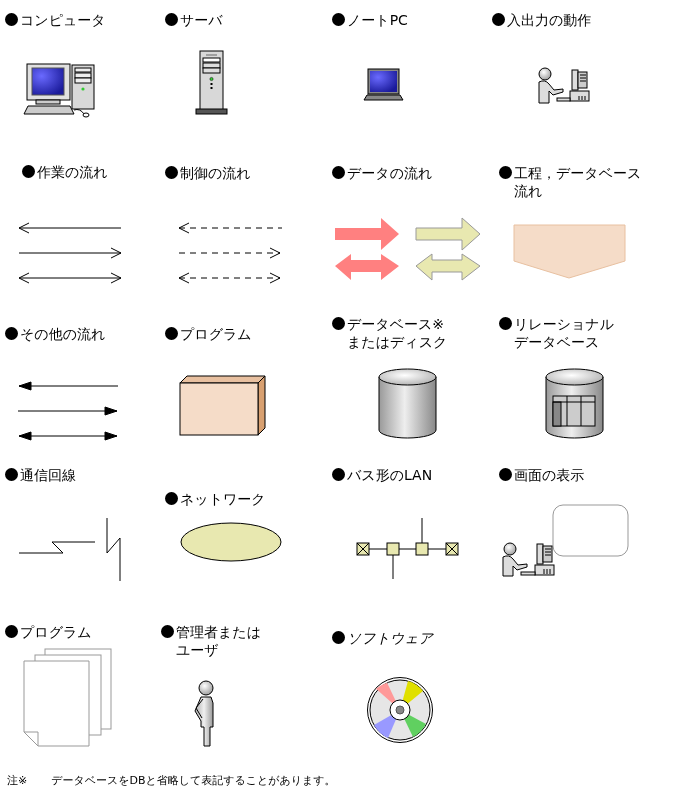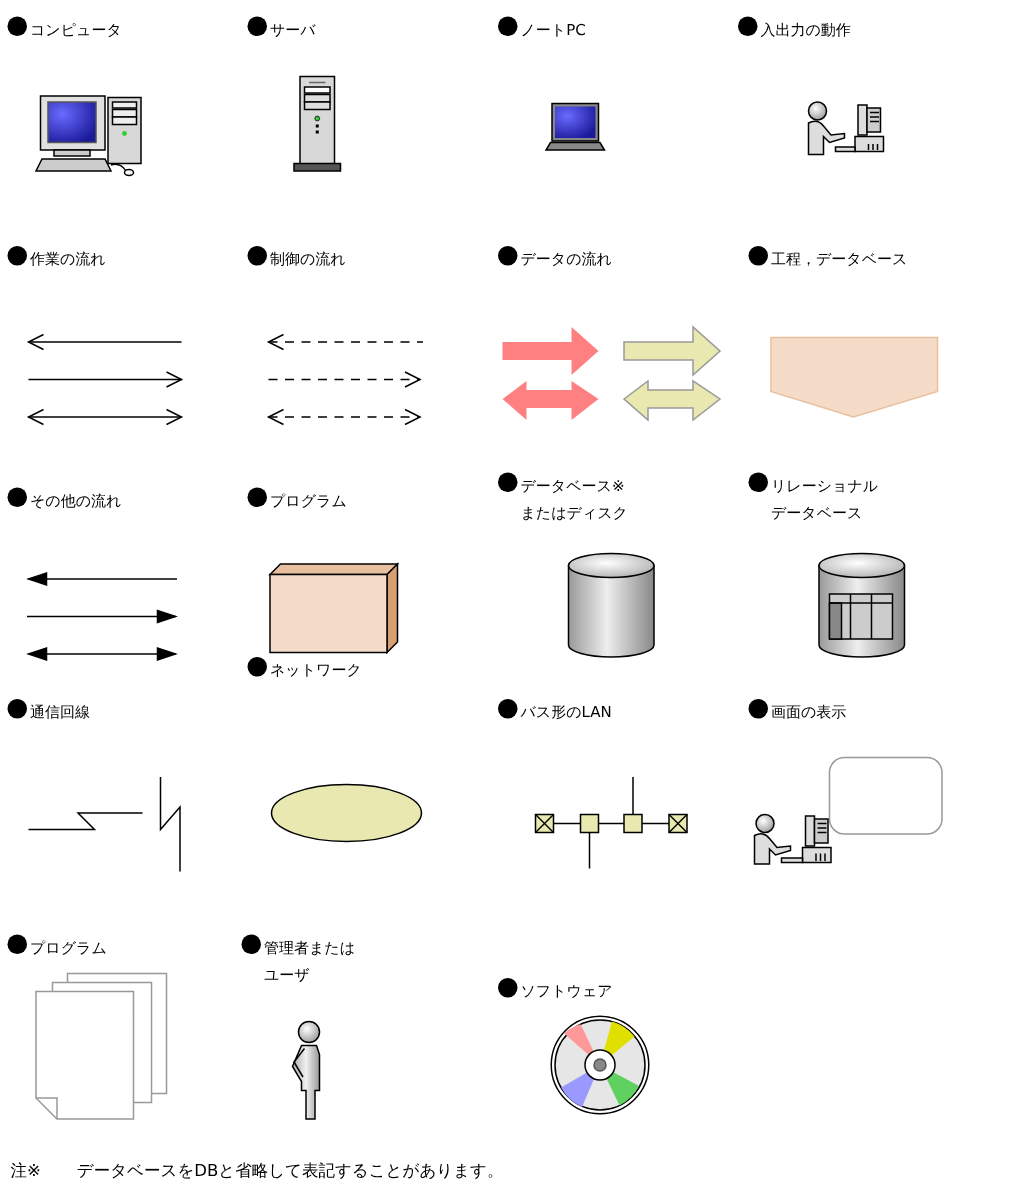--- a/index.html
+++ b/index.html
@@ -1,18 +1,18 @@
 <!DOCTYPE html>
 <html><head>
 <meta charset="utf-8">
 <style>
   html, body { margin:0; padding:0; background:#ffffff; }
   body { width:678px; height:799px; position:relative; overflow:hidden;
          font-family:"DejaVu Sans", sans-serif; color:#000; }
-  .label { position:absolute; font-size:10px; line-height:18px; white-space:nowrap; }
+  .label { position:absolute; font-size:14px; line-height:18px; white-space:nowrap; }
   .label .bullet { display:inline-block; width:13px; height:13px; border-radius:50%;
                    background:#000; margin-right:2px; vertical-align:-1px; }
   .label .line2 { display:block; padding-left:15px; }
   .icon { position:absolute; }
   svg { display:block; overflow:visible; }
   .note { position:absolute; left:7px; top:772px; font-size:11px; line-height:18px; white-space:nowrap; }
   .note .gap { display:inline-block; width:24px; }
 </style>
 </head>
 <body>
@@ -85,24 +85,24 @@
       <line x1="45" y1="12" x2="51" y2="12" stroke="#000"></line>
       <line x1="45" y1="15" x2="51" y2="15" stroke="#000"></line>
     <rect x="35" y="25" width="19" height="10" fill="#ddd" stroke="#000"></rect>
     <line x1="44" y1="30" x2="44" y2="34" stroke="#000"></line>
       <line x1="47" y1="30" x2="47" y2="34" stroke="#000"></line>
       <line x1="50" y1="30" x2="50" y2="34" stroke="#000"></line>
     <rect x="22" y="32" width="13" height="3" fill="#ddd" stroke="#000"></rect>
   </svg>
 </div>
 
-<div class="label" style="left:5px;top:164px;"><span class="bullet"></span><span>作業の流れ</span></div>
+<div class="label" style="left:22px;top:164px;font-family:Liberation Serif, serif;"><span class="bullet"></span><span>作業の流れ</span></div>
 <div class="label" style="left:165px;top:164px;"><span class="bullet"></span><span>制御の流れ</span></div>
 <div class="label" style="left:332px;top:164px;"><span class="bullet"></span><span>データの流れ</span></div>
-<div class="label" style="left:499px;top:164px;"><span class="bullet"></span><span>工程，データベース</span></div>
+<div class="label" style="left:499px;top:164px;"><span class="bullet"></span><span>工程，データベース</span><span class="line2">流れ</span></div>
 
 <div class="icon" style="left:18px;top:222px;">
   <svg width="106" height="64" viewBox="0 0 106 64" fill="none" stroke="#000">
     <line x1="1" y1="6" x2="103" y2="6"></line>
       <polyline points="11,1 1,6 11,11"></polyline>
     <line x1="1" y1="31" x2="103" y2="31"></line>
       <polyline points="93,26 103,31 93,36"></polyline>
     <line x1="1" y1="56" x2="103" y2="56"></line>
       <polyline points="11,51 1,56 11,61"></polyline>
       <polyline points="93,51 103,56 93,61"></polyline>
@@ -190,21 +190,21 @@
     <ellipse cx="29.5" cy="9" rx="28.5" ry="8" fill="url(#cyltop2)" stroke="#000"></ellipse>
     <rect x="8" y="28" width="42" height="30" fill="#ccc" stroke="#000"></rect>
     <rect x="8" y="34" width="8" height="24" fill="#888" stroke="#000"></rect>
     <line x1="8" y1="34" x2="50" y2="34" stroke="#000"></line>
     <line x1="22" y1="28" x2="22" y2="58" stroke="#000"></line>
     <line x1="36" y1="28" x2="36" y2="58" stroke="#000"></line>
   </svg>
 </div>
 
 <div class="label" style="left:5px;top:466px;"><span class="bullet"></span><span>通信回線</span></div>
-<div class="label" style="left:165px;top:438px;"><span class="bullet"></span><span>ネットワーク</span></div>
+<div class="label" style="left:165px;top:490px;"><span class="bullet"></span><span>ネットワーク</span></div>
 <div class="label" style="left:332px;top:466px;"><span class="bullet"></span><span>バス形のLAN</span></div>
 <div class="label" style="left:499px;top:466px;"><span class="bullet"></span><span>画面の表示</span></div>
 
 <div class="icon" style="left:18px;top:517px;">
   <svg width="106" height="66" viewBox="0 0 106 66" fill="none" stroke="#000">
     <polyline points="1,36 45,36 34,25 77,25"></polyline>
     <polyline points="89,1 89,36 102,21 102,64"></polyline>
   </svg>
 </div>
 <div class="icon" style="left:179px;top:521px;">
@@ -246,21 +246,21 @@
     <rect x="35" y="62" width="19" height="10" fill="#ddd" stroke="#000"></rect>
     <line x1="44" y1="66" x2="44" y2="71" stroke="#000"></line>
       <line x1="47" y1="66" x2="47" y2="71" stroke="#000"></line>
       <line x1="50" y1="66" x2="50" y2="71" stroke="#000"></line>
     <rect x="21" y="69" width="14" height="3" fill="#ddd" stroke="#000"></rect>
   </svg>
 </div>
 
 <div class="label" style="left:5px;top:623px;"><span class="bullet"></span><span>プログラム</span></div>
 <div class="label" style="left:161px;top:623px;"><span class="bullet"></span><span>管理者または</span><span class="line2">ユーザ</span></div>
-<div class="label" style="left:332px;top:652px;"><span class="bullet"></span><span>ソフトウェア</span></div>
+<div class="label" style="left:332px;top:629px;font-style:italic;"><span class="bullet"></span><span>ソフトウェア</span></div>
 
 <div class="icon" style="left:23px;top:648px;">
   <svg width="90" height="100" viewBox="0 0 90 100" fill="#fff" stroke="#999">
     <rect x="22" y="1" width="66" height="80"></rect>
     <rect x="12" y="7" width="66" height="80"></rect>
     <polygon points="1,13 66,13 66,98 15,98 1,84"></polygon>
     <polyline points="1,84 15,84 15,98" fill="none"></polyline>
   </svg>
 </div>
 <div class="icon" style="left:191px;top:680px;">

